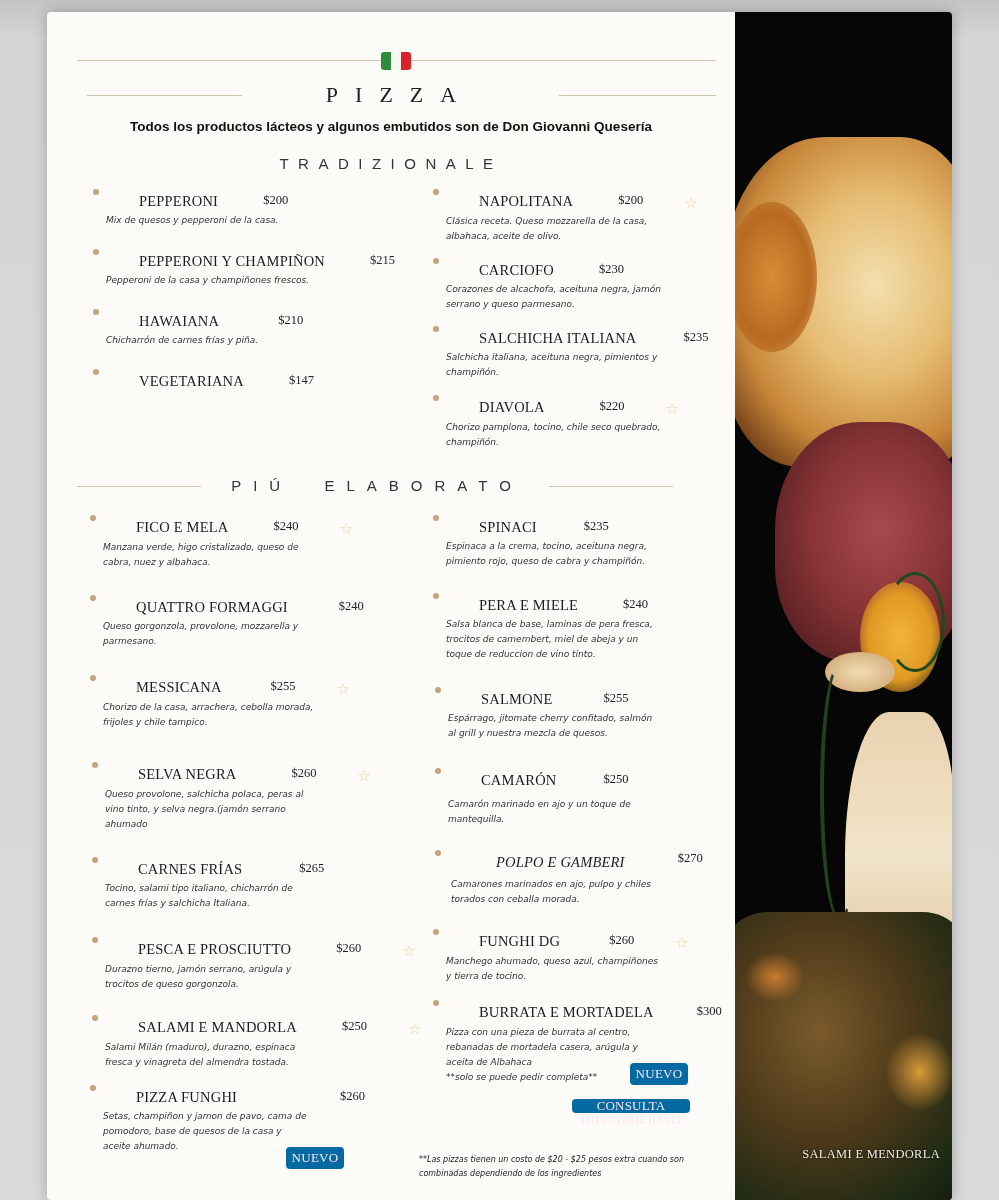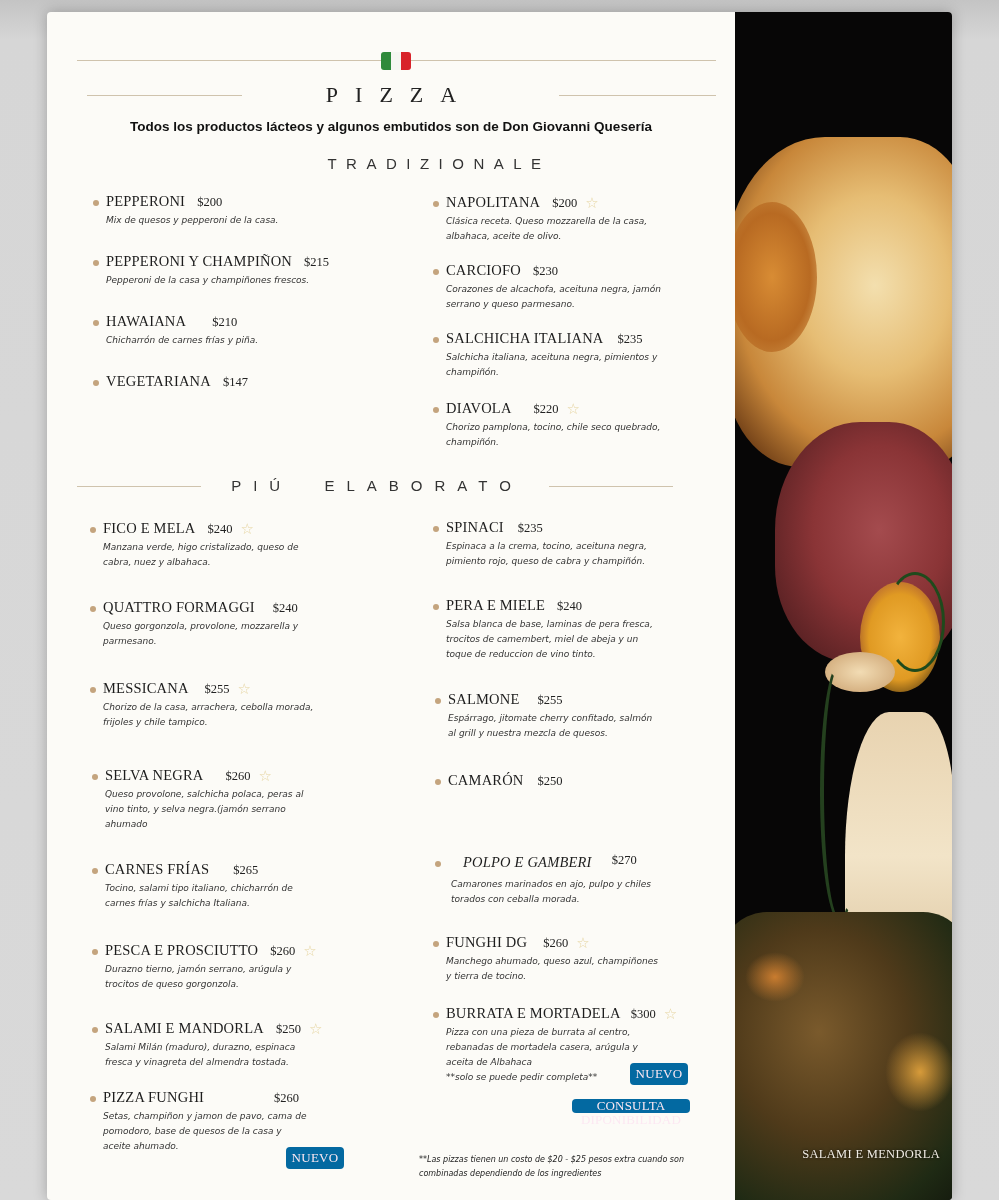--- a/index.html
+++ b/index.html
@@ -39,21 +39,21 @@
     position: absolute; left: 0; width: 688px; top: 107px; text-align: center;
     font-family: "Liberation Sans", sans-serif; font-weight: bold; font-size: 13.5px; color: #111;
   }
   .section-title {
     position: absolute; left: 0; width: 688px; text-align: center;
     font-family: "Liberation Sans", sans-serif; font-size: 15px; letter-spacing: 9.5px; color: #333;
   }
   
   .item { position: absolute; width: 300px; }
   .item .head {
-    display: flex; align-items: flex-end; white-space: nowrap;
+    display: flex; align-items: flex-start; white-space: nowrap; gap: 33px;
   }
   .bullet {
     display: inline-block; width: 6px; height: 6px; border-radius: 50%;
     background: #c4a47e; margin-right: 7px; position: relative; top: -4px; flex: none;
   }
   .name {
     font-family: "Liberation Serif", serif; font-size: 14.5px; color: #1d1d1d; letter-spacing: 0.2px;
   }
   .price {
     font-family: "Liberation Serif", serif; font-size: 12.5px; color: #222; margin-left: 12px;
@@ -100,21 +100,21 @@
       <span style="background:#2f8a3b"></span>
         <span style="background:#f6f6f2"></span>
         <span style="background:#d8232a"></span>
     </div>
 
     <div class="rule" style="left:40px;top:83px;width:155px;"></div>
     <div class="rule" style="left:512px;top:83px;width:157px;"></div>
     <div class="title">PIZZA</div>
     <div class="subtitle">Todos los productos lácteos y algunos embutidos son de Don Giovanni Quesería</div>
 
-    <div class="section-title" style="top:143px;margin-left:48px;">TRADIZIONALE</div>
+    <div class="section-title" style="top:143px;">TRADIZIONALE</div>
 
     <div class="item" style="left:46px;top:181px;">
       <div class="head">
           <span class="bullet"></span>
           <span class="name">PEPPERONI</span>
           <span class="price">$200</span>
         </div>
       <div class="desc">Mix de quesos y pepperoni de la casa.</div>
     </div>
     <div class="item" style="left:46px;top:241px;">
@@ -292,20 +292,22 @@
         </div>
       <div class="desc">Espárrago, jitomate cherry confitado, salmón
 al grill y nuestra mezcla de quesos.</div>
     </div>
     <div class="item" style="left:388px;top:760px;">
       <div class="head">
           <span class="bullet"></span>
           <span class="name">CAMARÓN</span>
           <span class="price" style="margin-left:14px;">$250</span>
         </div>
+      <div class="desc" style="margin-top:8px;">Camarón marinado en ajo y un toque de
+mantequilla.</div>
     </div>
     <div class="item" style="left:388px;top:842px;">
       <div class="head">
           <span class="bullet"></span>
           <span class="name" style="margin-left:15px;font-style:italic;">POLPO E GAMBERI</span>
           <span class="price" style="margin-left:20px;position:relative;top:-3px;">$270</span>
         </div>
       <div class="desc" style="margin-top:6px;margin-left:16px;">Camarones marinados en ajo, pulpo y chiles
 torados con ceballa morada.</div>
     </div>

